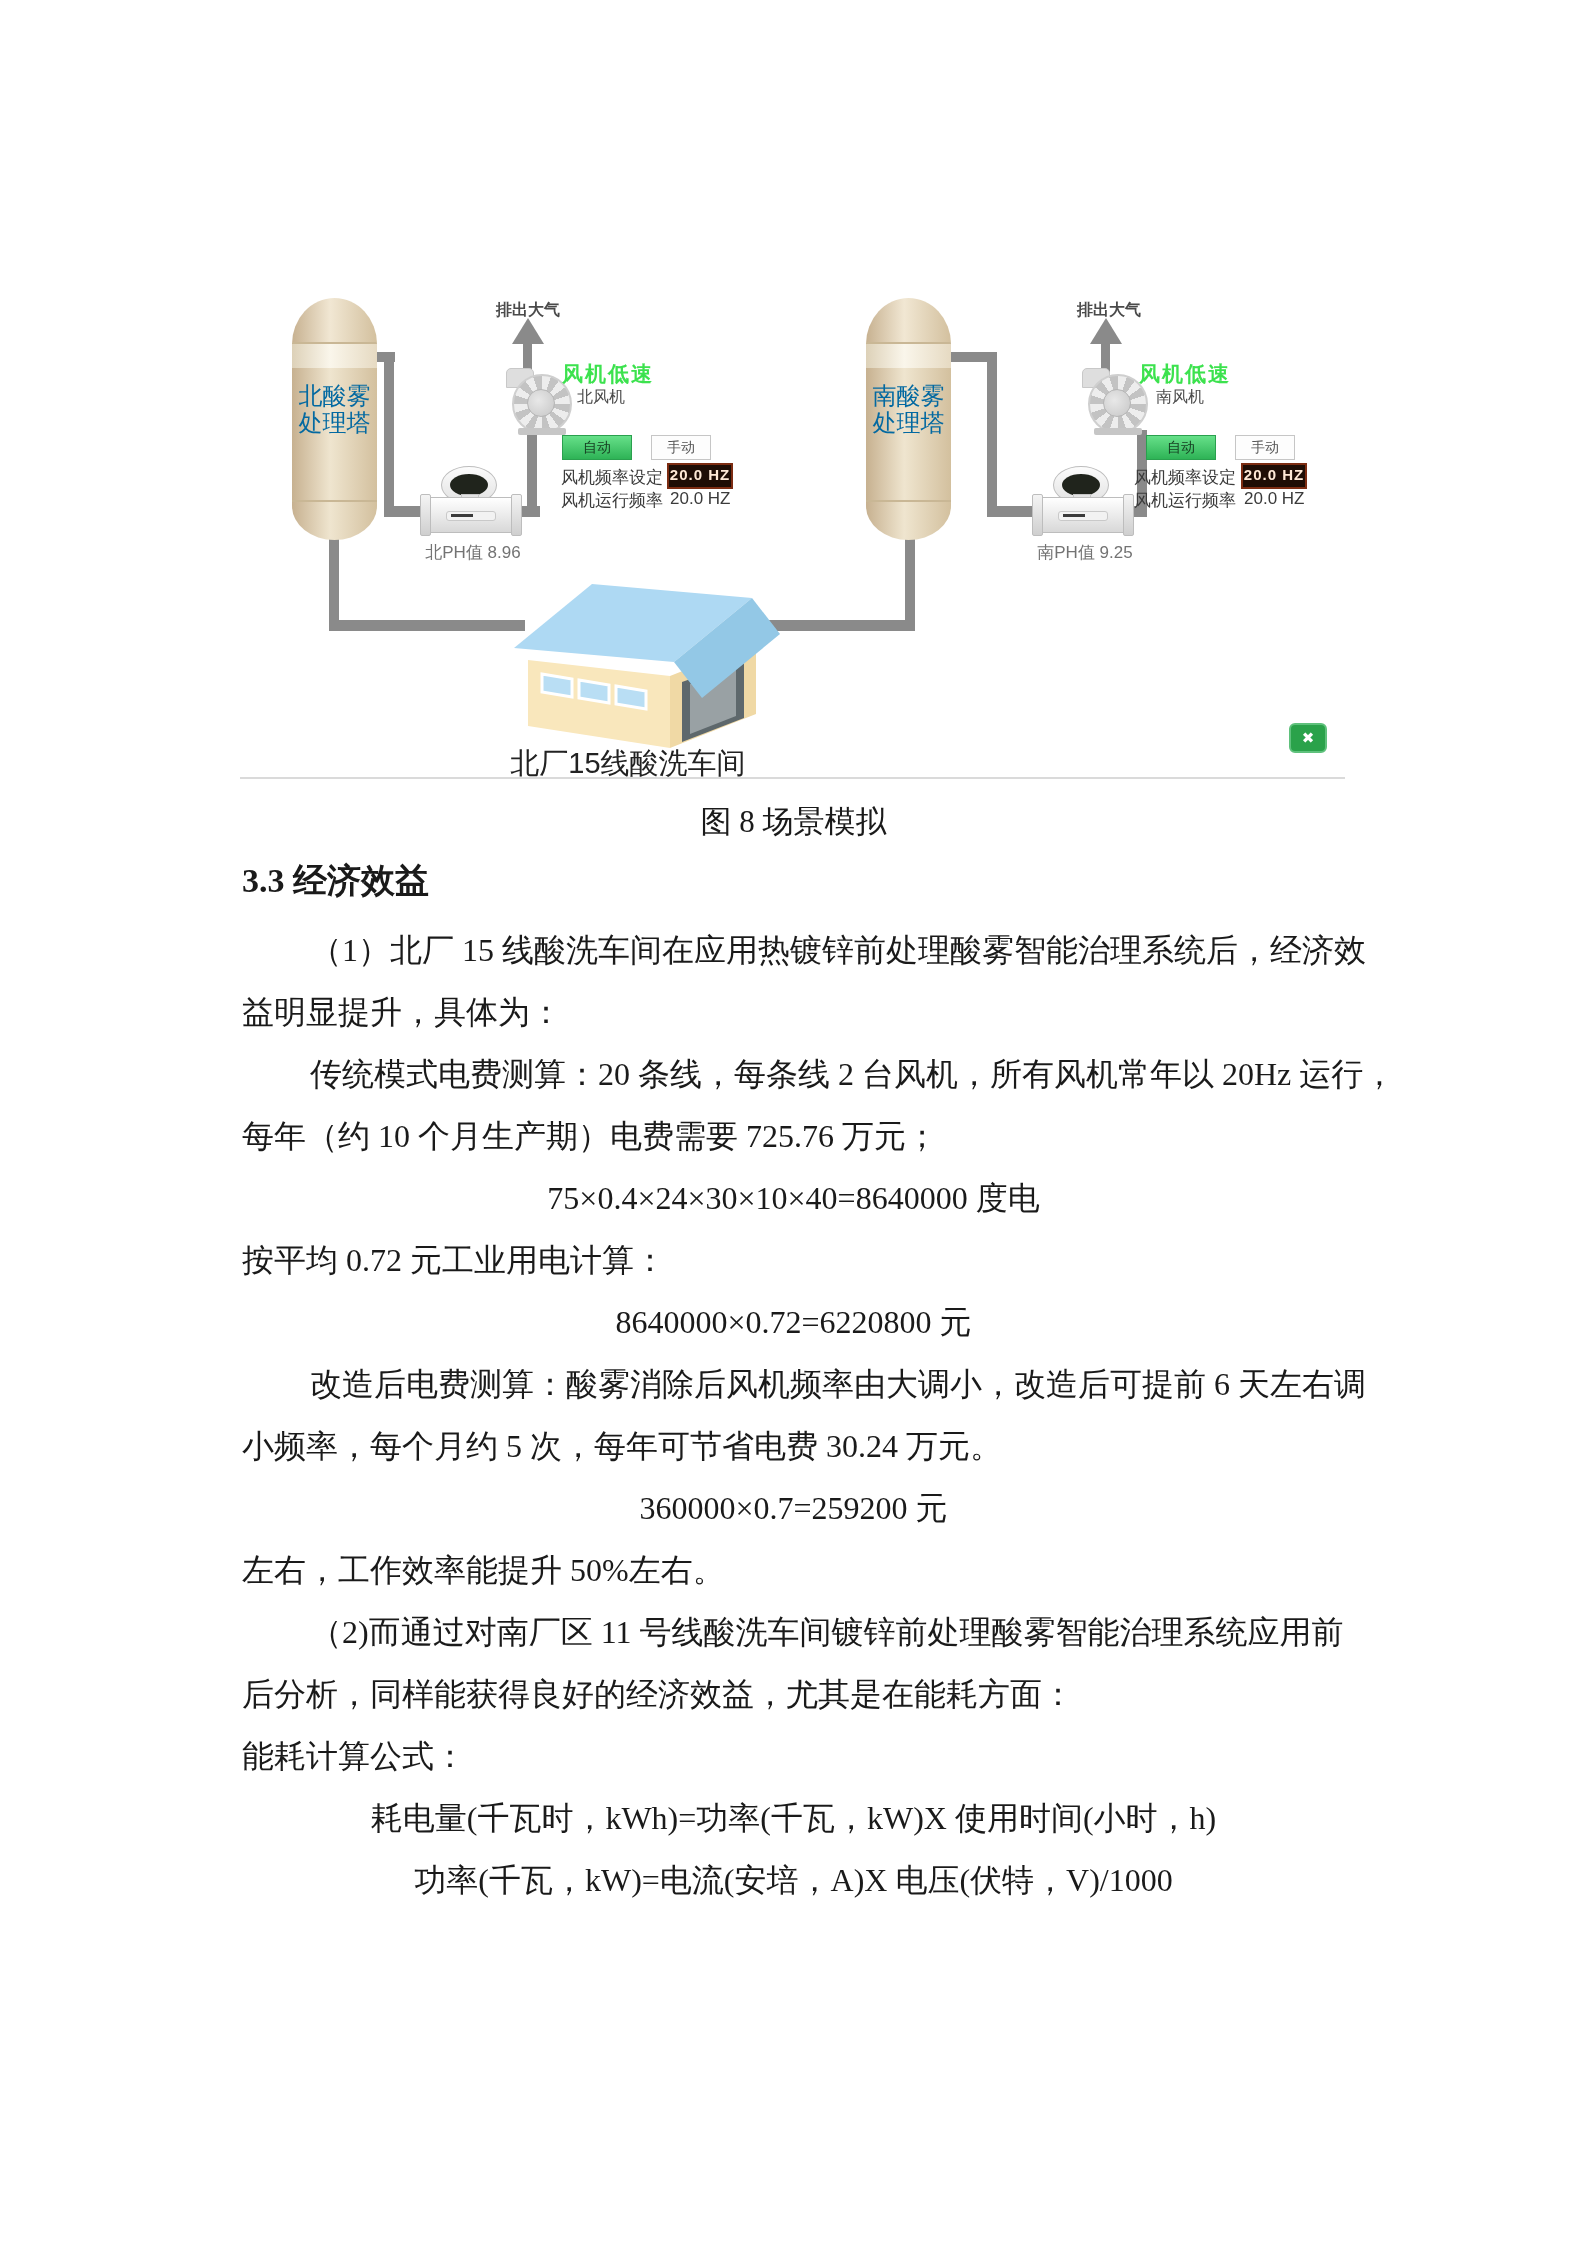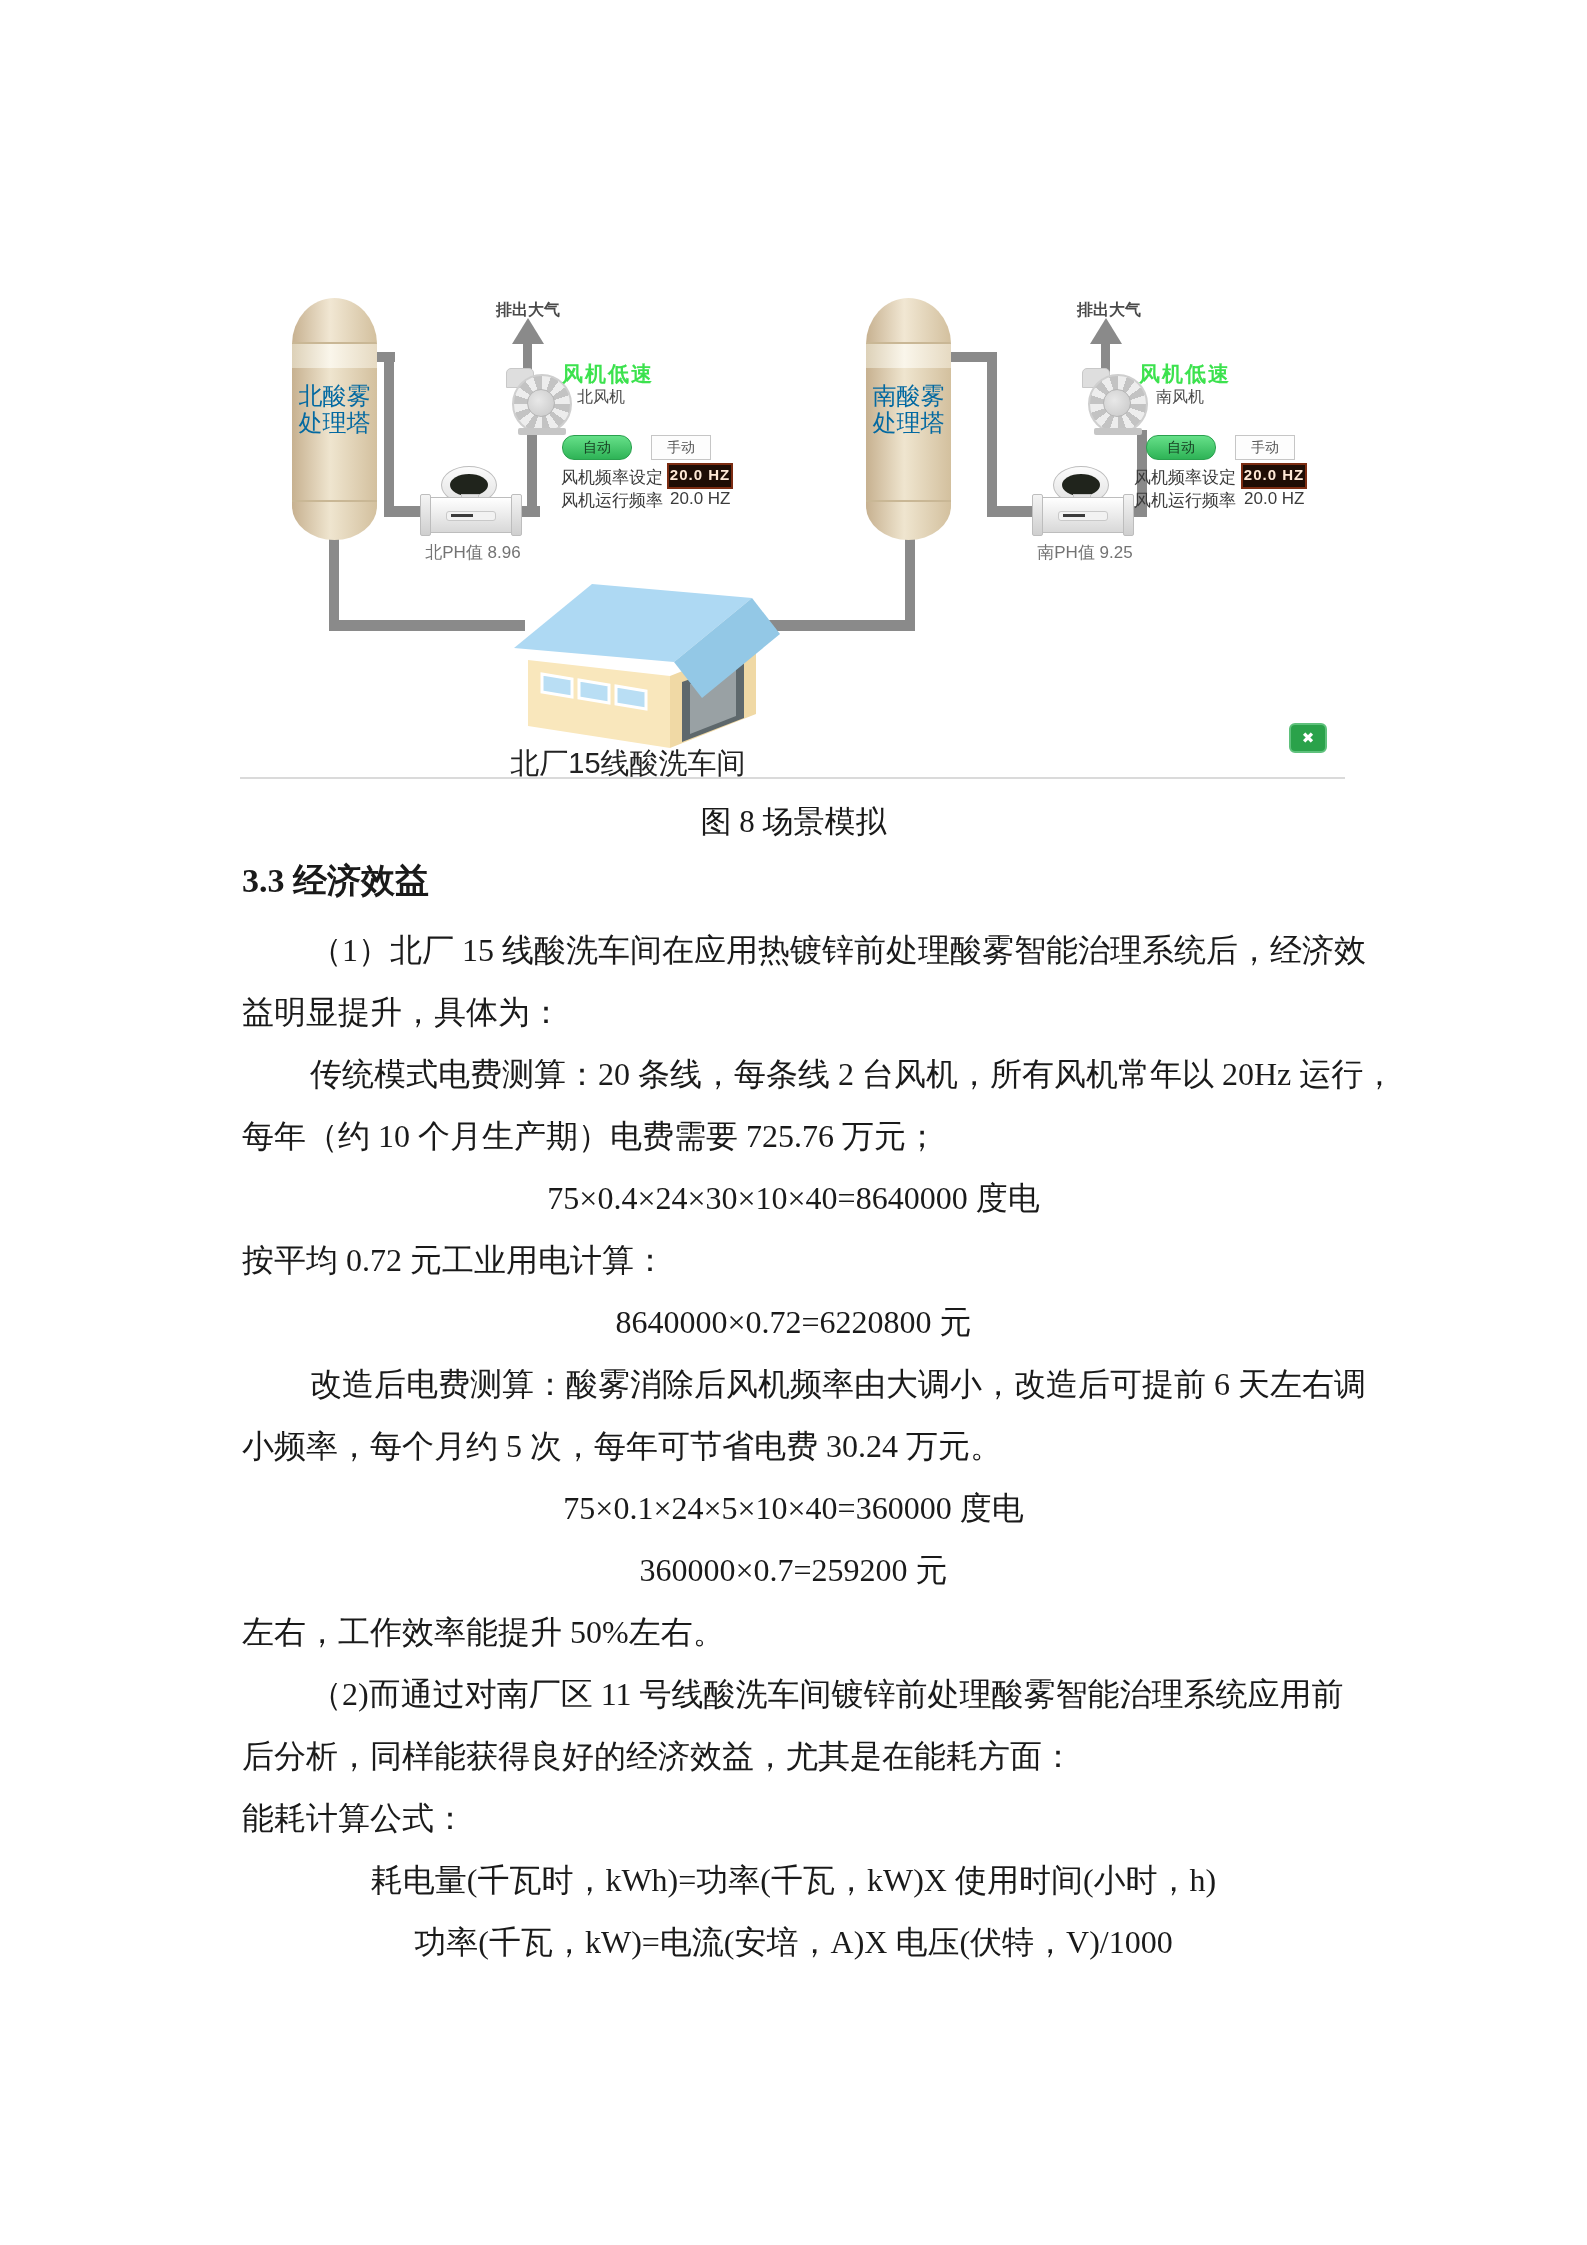--- a/index.html
+++ b/index.html
@@ -37,21 +37,21 @@
   .fan-base{position:absolute;width:48px;height:7px;background:#c6c6c6;border-radius:2px;}
 
   .ar-head{position:absolute;width:0;height:0;border-left:16px solid transparent;border-right:16px solid transparent;
            border-bottom:26px solid #8a8a8a;}
   .ar-shaft{position:absolute;width:9px;height:36px;background:#8a8a8a;}
 
   .exhaust{position:absolute;font-size:16px;font-weight:bold;color:#4a4a4a;white-space:nowrap;}
   .status{position:absolute;font-size:21px;font-weight:bold;color:#3ce24e;letter-spacing:2px;white-space:nowrap;}
   .fanname{position:absolute;font-size:16px;color:#4a4a4a;white-space:nowrap;}
 
-  .btn-auto{position:absolute;width:68px;height:23px;border-radius:12px;
+  .btn-auto{position:absolute;width:68px;height:23px;border-radius:0;
             background:linear-gradient(#66e089,#2eb356);border:1px solid #2aa04e;
             color:#174023;font-size:14px;line-height:23px;text-align:center;cursor:pointer;}
   .btn-manual{position:absolute;width:58px;height:23px;background:#fdfdfd;border:1px solid #c6c6c6;
             color:#555;font-size:14px;line-height:23px;text-align:center;cursor:pointer;}
   .flabel{position:absolute;font-size:17px;color:#3b3b3b;white-space:nowrap;}
   .fvalue{position:absolute;font-size:17px;color:#3b3b3b;white-space:nowrap;}
   .badge{position:absolute;width:62px;height:22px;background:#1f0d05;border:2px solid #7c2c12;
          color:#ffe9d6;font-size:15px;font-weight:bold;line-height:20px;text-align:center;letter-spacing:1px;}
 
   .mt-body{position:absolute;width:94px;height:34px;background:linear-gradient(#ffffff,#d8d8d8);
@@ -181,21 +181,20 @@
   <div class="abs bodyblock">
     <div class="bl indent">（1）北厂 15 线酸洗车间在应用热镀锌前处理酸雾智能治理系统后，经济效</div>
     <div class="bl">益明显提升，具体为：</div>
     <div class="bl indent">传统模式电费测算：20 条线，每条线 2 台风机，所有风机常年以 20Hz 运行，</div>
     <div class="bl">每年（约 10 个月生产期）电费需要 725.76 万元；</div>
     <div class="bl center">75×0.4×24×30×10×40=8640000 度电</div>
     <div class="bl">按平均 0.72 元工业用电计算：</div>
     <div class="bl center">8640000×0.72=6220800 元</div>
     <div class="bl indent">改造后电费测算：酸雾消除后风机频率由大调小，改造后可提前 6 天左右调</div>
     <div class="bl">小频率，每个月约 5 次，每年可节省电费 30.24 万元。</div>
-    <div class="bl center">75×0.1×24×5×10×40=360000 度电</div>
     <div class="bl center">360000×0.7=259200 元</div>
     <div class="bl">左右，工作效率能提升 50%左右。</div>
     <div class="bl indent">（2)而通过对南厂区 11 号线酸洗车间镀锌前处理酸雾智能治理系统应用前</div>
     <div class="bl">后分析，同样能获得良好的经济效益，尤其是在能耗方面：</div>
     <div class="bl">能耗计算公式：</div>
     <div class="bl center">耗电量(千瓦时，kWh)=功率(千瓦，kW)X 使用时间(小时，h)</div>
     <div class="bl center">功率(千瓦，kW)=电流(安培，A)X 电压(伏特，V)/1000</div>
   </div>
 
 </div>

